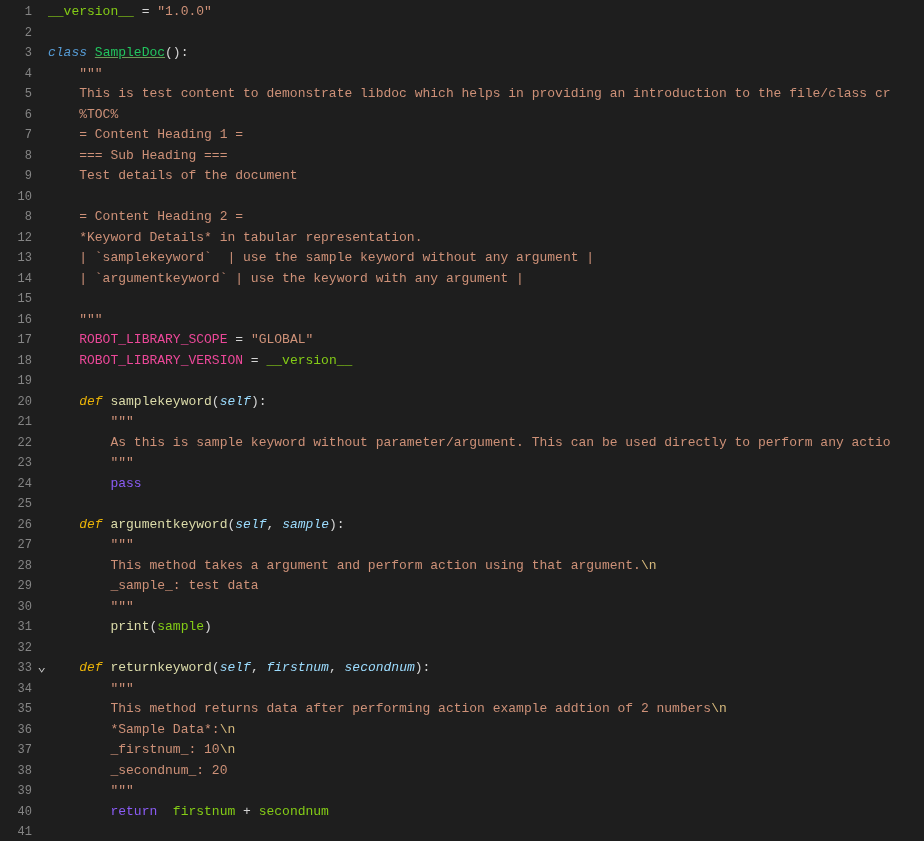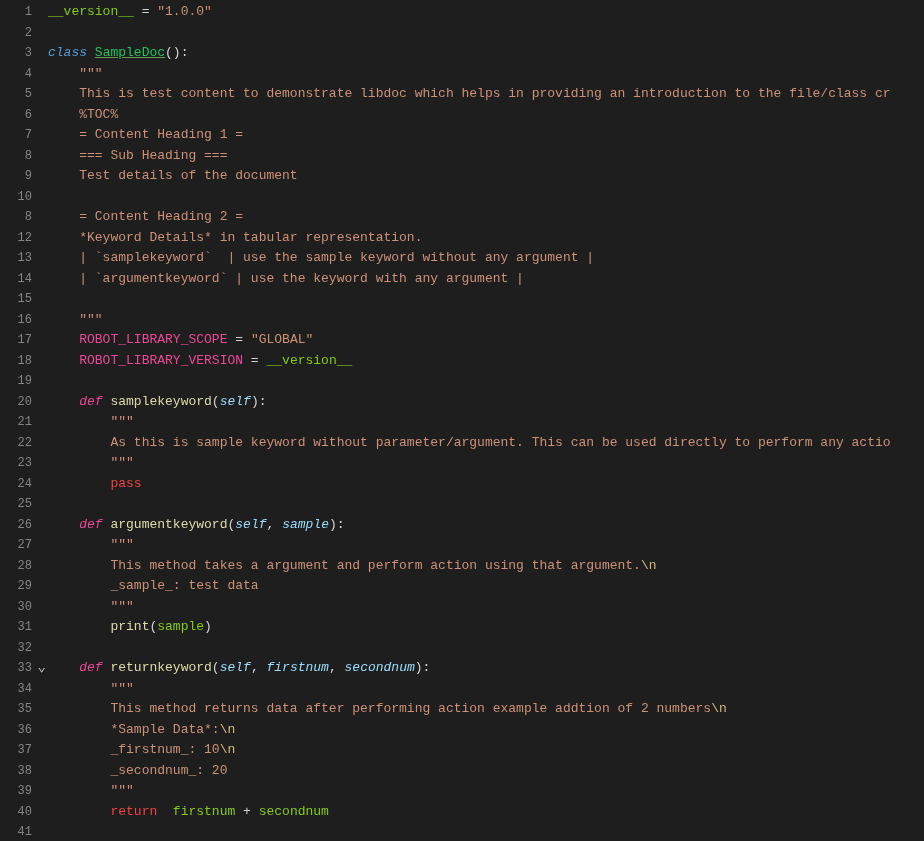--- a/index.html
+++ b/index.html
@@ -45,30 +45,30 @@
     padding-top: 2px;
     white-space: pre;
     overflow: hidden;
     position: relative;
   }
   .line {
     height: 20.5px;
   }
   
   .str { color: #ce9178; }          
-  .kw  { color: #ec4899; }          
+  .kw  { color: #eab308; }          
   .kw-it { color: #569cd6; font-style: italic; }          
   .cls-u { color: #22c55e; text-decoration: underline; text-decoration-color:#6a9955; }
   .fn  { color: #dcdcaa; }          
   .var { color: #84cc16; }          
   .const { color: #ec4899; }        
   .op  { color: #d4d4d4; }
   .punc{ color: #d4d4d4; }
   .esc { color: #d7ba7d; }          
-  .flow { color: #ef4444; }
+  .flow { color: #8b5cf6; }
 </style>
 </head>
 <body>
 
 <div class="editor">
   <div class="gutter">
       <div class="ln">1</div>
       <div class="ln">2</div>
       <div class="ln">3</div>
       <div class="ln">4</div>

